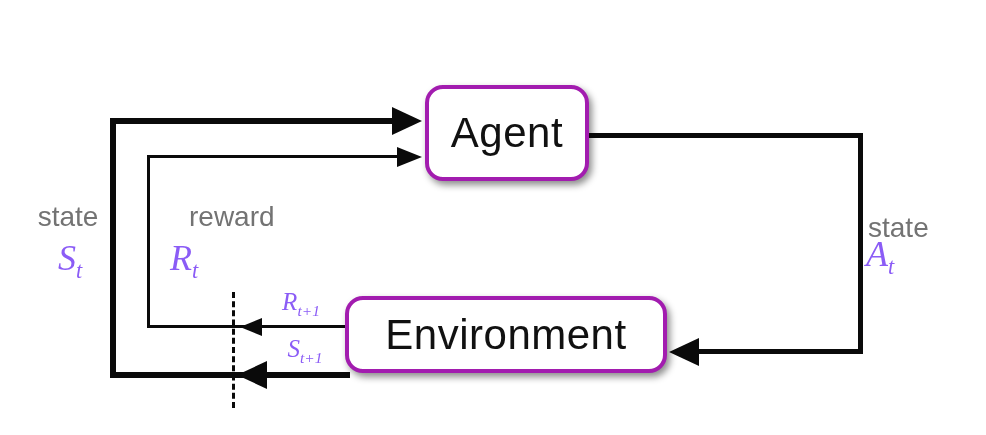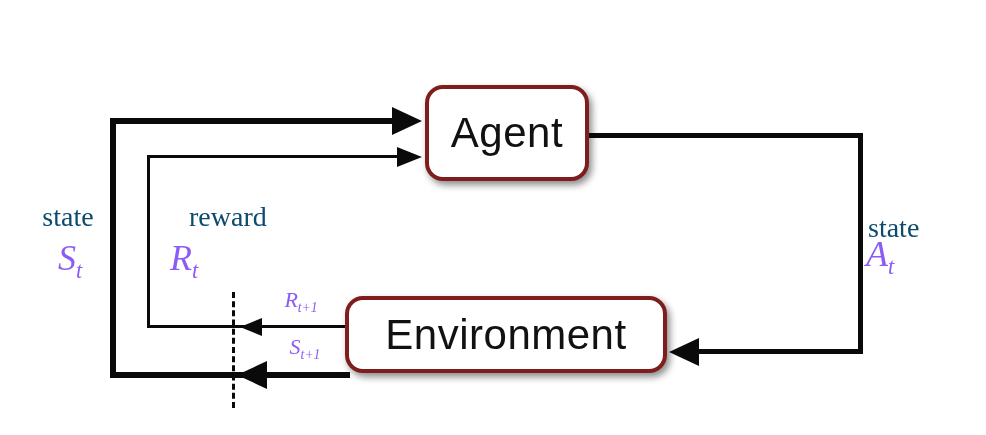--- a/index.html
+++ b/index.html
@@ -12,21 +12,21 @@
     position: relative;
     width: 986px;
     height: 435px;
     background: #ffffff;
     overflow: hidden;
   }
   
   .node {
     position: absolute;
     background: #ffffff;
-    border: 4px solid #7f1d1d;
+    border: 4px solid #a21caf;
     border-radius: 18px;
     box-shadow: 3px 4px 7px rgba(0,0,0,0.45);
     display: flex;
     align-items: center;
     justify-content: center;
     font-size: 42px;
     color: #111111;
     box-sizing: border-box;
     letter-spacing: 0.5px;
   }
@@ -63,37 +63,36 @@
   }
   .dashed-v {
     position: absolute;
     width: 0;
     border-left: 3px dashed #0a0a0a;
   }
   
   .word {
     position: absolute;
     font-size: 28px;
-    color: #0c4a6e;
-    font-family: Liberation Serif, serif;
+    color: #737373;
   }
   .math {
     position: absolute;
     font-family: "Liberation Serif", serif;
     font-style: italic;
     font-size: 36px;
     color: #8b5cf6;
     line-height: 1;
   }
   .math sub {
     font-size: 0.62em;
     line-height: 0;
   }
   .math.small {
-    font-size: 22px;
+    font-size: 25px;
   }
   .center { text-align: center; }
 </style>
 </head>
 <body>
 
 <div id="canvas">
 
   <div class="seg" style="left:110px; top:118px; width:6px;  height:260px;"></div>
   <div class="seg" style="left:110px; top:118px; width:284px; height:6px;"></div>

